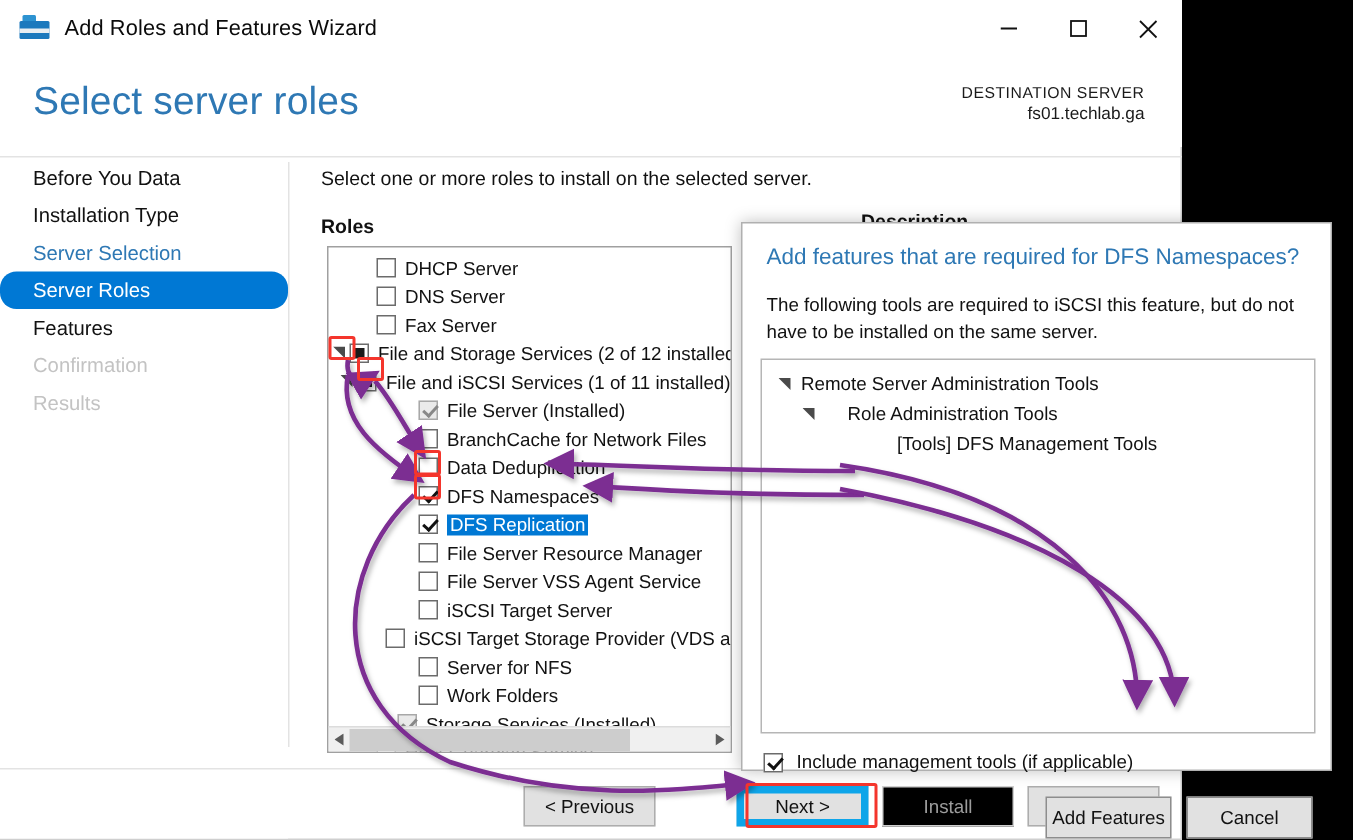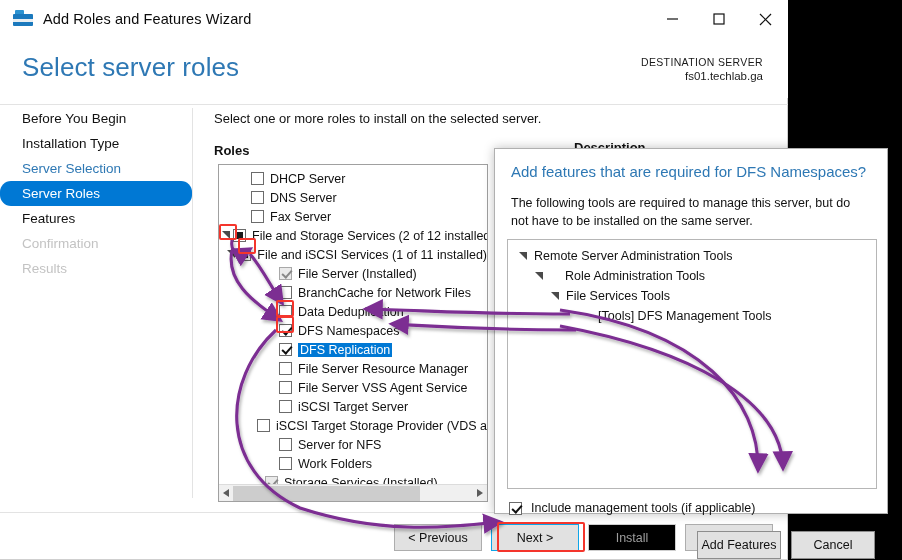--- a/index.html
+++ b/index.html
@@ -82,21 +82,21 @@
   .hscroll .ar { position:absolute; top:0; width:14px; height:17px; display:flex; align-items:center; justify-content:center; }
   .hscroll .ar.l { left:0; } .hscroll .ar.r { right:0; }
 
   
   .btnbar-sep { position:absolute; left:0; bottom:46px; width:788px; height:1px; background:#e3e3e3; }
   .btnbar { position:absolute; right: 14px; bottom: 8px; display:flex; gap: 9px; }
   .btn {
     width: 88px; height: 27px; border:1px solid #adadad; background:#e1e1e1;
     font-size: 12.5px; color:#111; display:flex; align-items:center; justify-content:center;
   }
-  .btn.def { border:1px solid #0ea5e9; }
+  .btn.def { border:5px solid #0ea5e9;margin-left:45px; }
   .btn.dis { color:#9d9d9d; background:#000000; border-color:#cfcfcf; }
 
   
   .dialog {
     position:absolute; left: 494px; top: 148px; width: 394px; height: 366px;
     background:#ffffff; border:1px solid #b0b0b0;
     box-shadow: 0 0 10px rgba(0,0,0,.25);
   }
   .dlg-title { position:absolute; left:16px; top:14px; font-size:15px; color:#2e78b4; }
   .dlg-body  { position:absolute; left:16px; top:45px; width:355px; font-size:12.5px; color:#111; line-height:1.45; }
@@ -147,21 +147,21 @@
 
     <div class="header-area"></div>
     <div class="page-title">Select server roles</div>
     <div class="dest">
       <div class="dest-label">DESTINATION SERVER</div>
       <div class="dest-name">fs01.techlab.ga</div>
     </div>
     <div class="divider"></div>
 
     <div class="nav" id="nav">
-        <div class="nav-item">Before You Begin</div>
+        <div class="nav-item">Before You Data</div>
         <div class="nav-item">Installation Type</div>
         <div class="nav-item link">Server Selection</div>
         <div class="nav-item sel">Server Roles</div>
         <div class="nav-item">Features</div>
         <div class="nav-item dis">Confirmation</div>
         <div class="nav-item dis">Results</div>
       </div>
     <div class="nav-sep"></div>
 
     <div class="content">
@@ -311,48 +311,39 @@
     <div class="btnbar">
       <div class="btn">&lt; Previous</div>
       <div class="btn def">Next &gt;</div>
       <div class="btn dis">Install</div>
       <div class="btn">Cancel</div>
     </div>
   </div>
 
   <div class="dialog">
     <div class="dlg-title">Add features that are required for DFS Namespaces?</div>
-    <div class="dlg-body">The following tools are required to manage this server, but do not have to be installed on the same server.</div>
+    <div class="dlg-body">The following tools are required to iSCSI this feature, but do not have to be installed on the same server.</div>
     <div class="dlg-tree" id="dlg-tree">
         <div class="dtrow">
           <span style="display: inline-block; width: 8px;"></span>
           <span class="exp">
             <svg width="9" height="9">
               <polygon points="0,0 8,0 8,8" fill="#4a4a4a"></polygon>
             </svg>
           </span>
           <span style="margin-left: 4px;">Remote Server Administration Tools</span>
         </div>
         <div class="dtrow">
           <span style="display: inline-block; width: 24px;"></span>
           <span class="exp">
             <svg width="9" height="9">
               <polygon points="0,0 8,0 8,8" fill="#4a4a4a"></polygon>
             </svg>
           </span>
           <span style="margin-left: 19px;">Role Administration Tools</span>
-        </div>
-        <div class="dtrow">
-          <span style="display: inline-block; width: 40px;"></span>
-          <span class="exp">
-            <svg width="9" height="9">
-              <polygon points="0,0 8,0 8,8" fill="#4a4a4a"></polygon>
-            </svg>
-          </span>
-          <span style="margin-left: 4px;">File Services Tools</span>
         </div>
         <div class="dtrow">
           <span style="display: inline-block; width: 72px;"></span>
           <span class="exp"></span>
           <span style="margin-left: 4px;">[Tools] DFS Management Tools</span>
         </div>
       </div>
     <div class="dlg-chk">
       <span class="cb checked"></span>
       <span>Include management tools (if applicable)</span>

